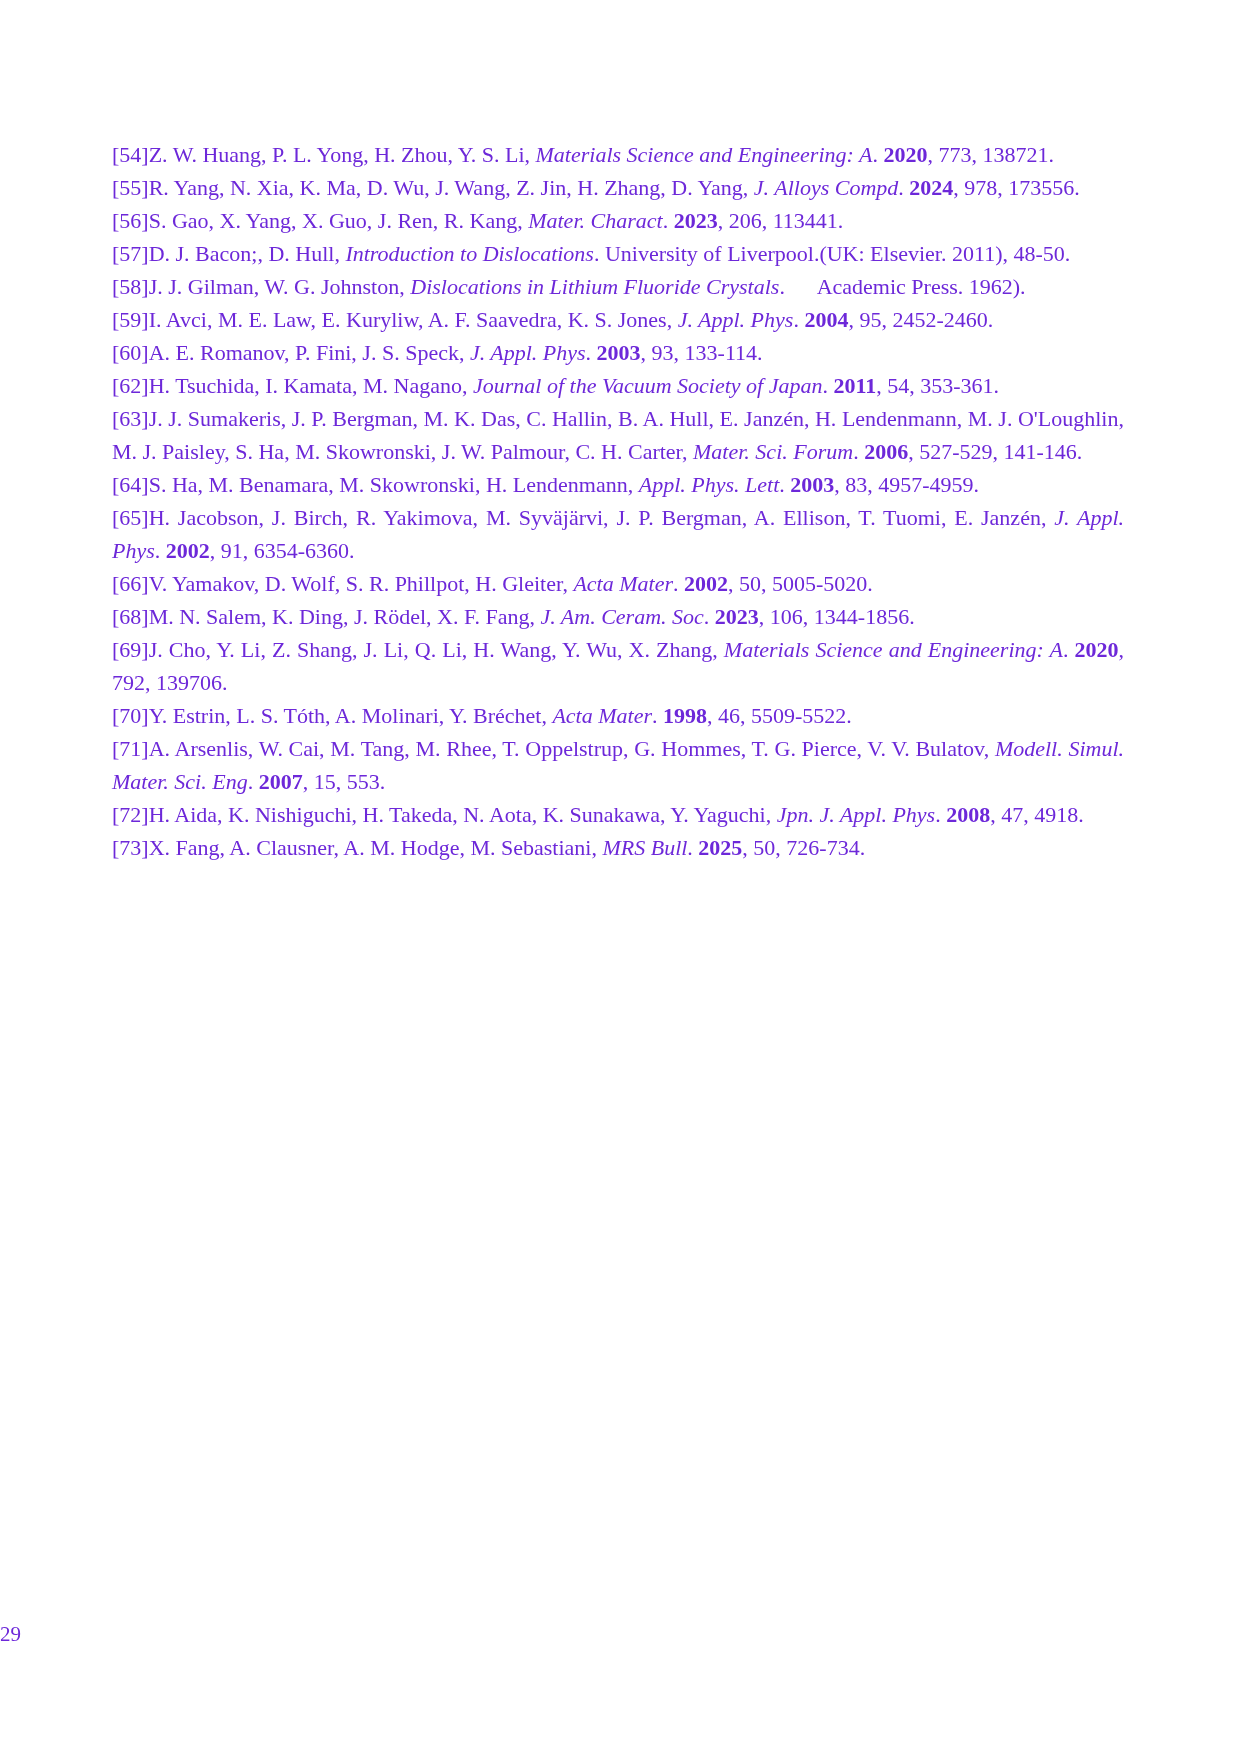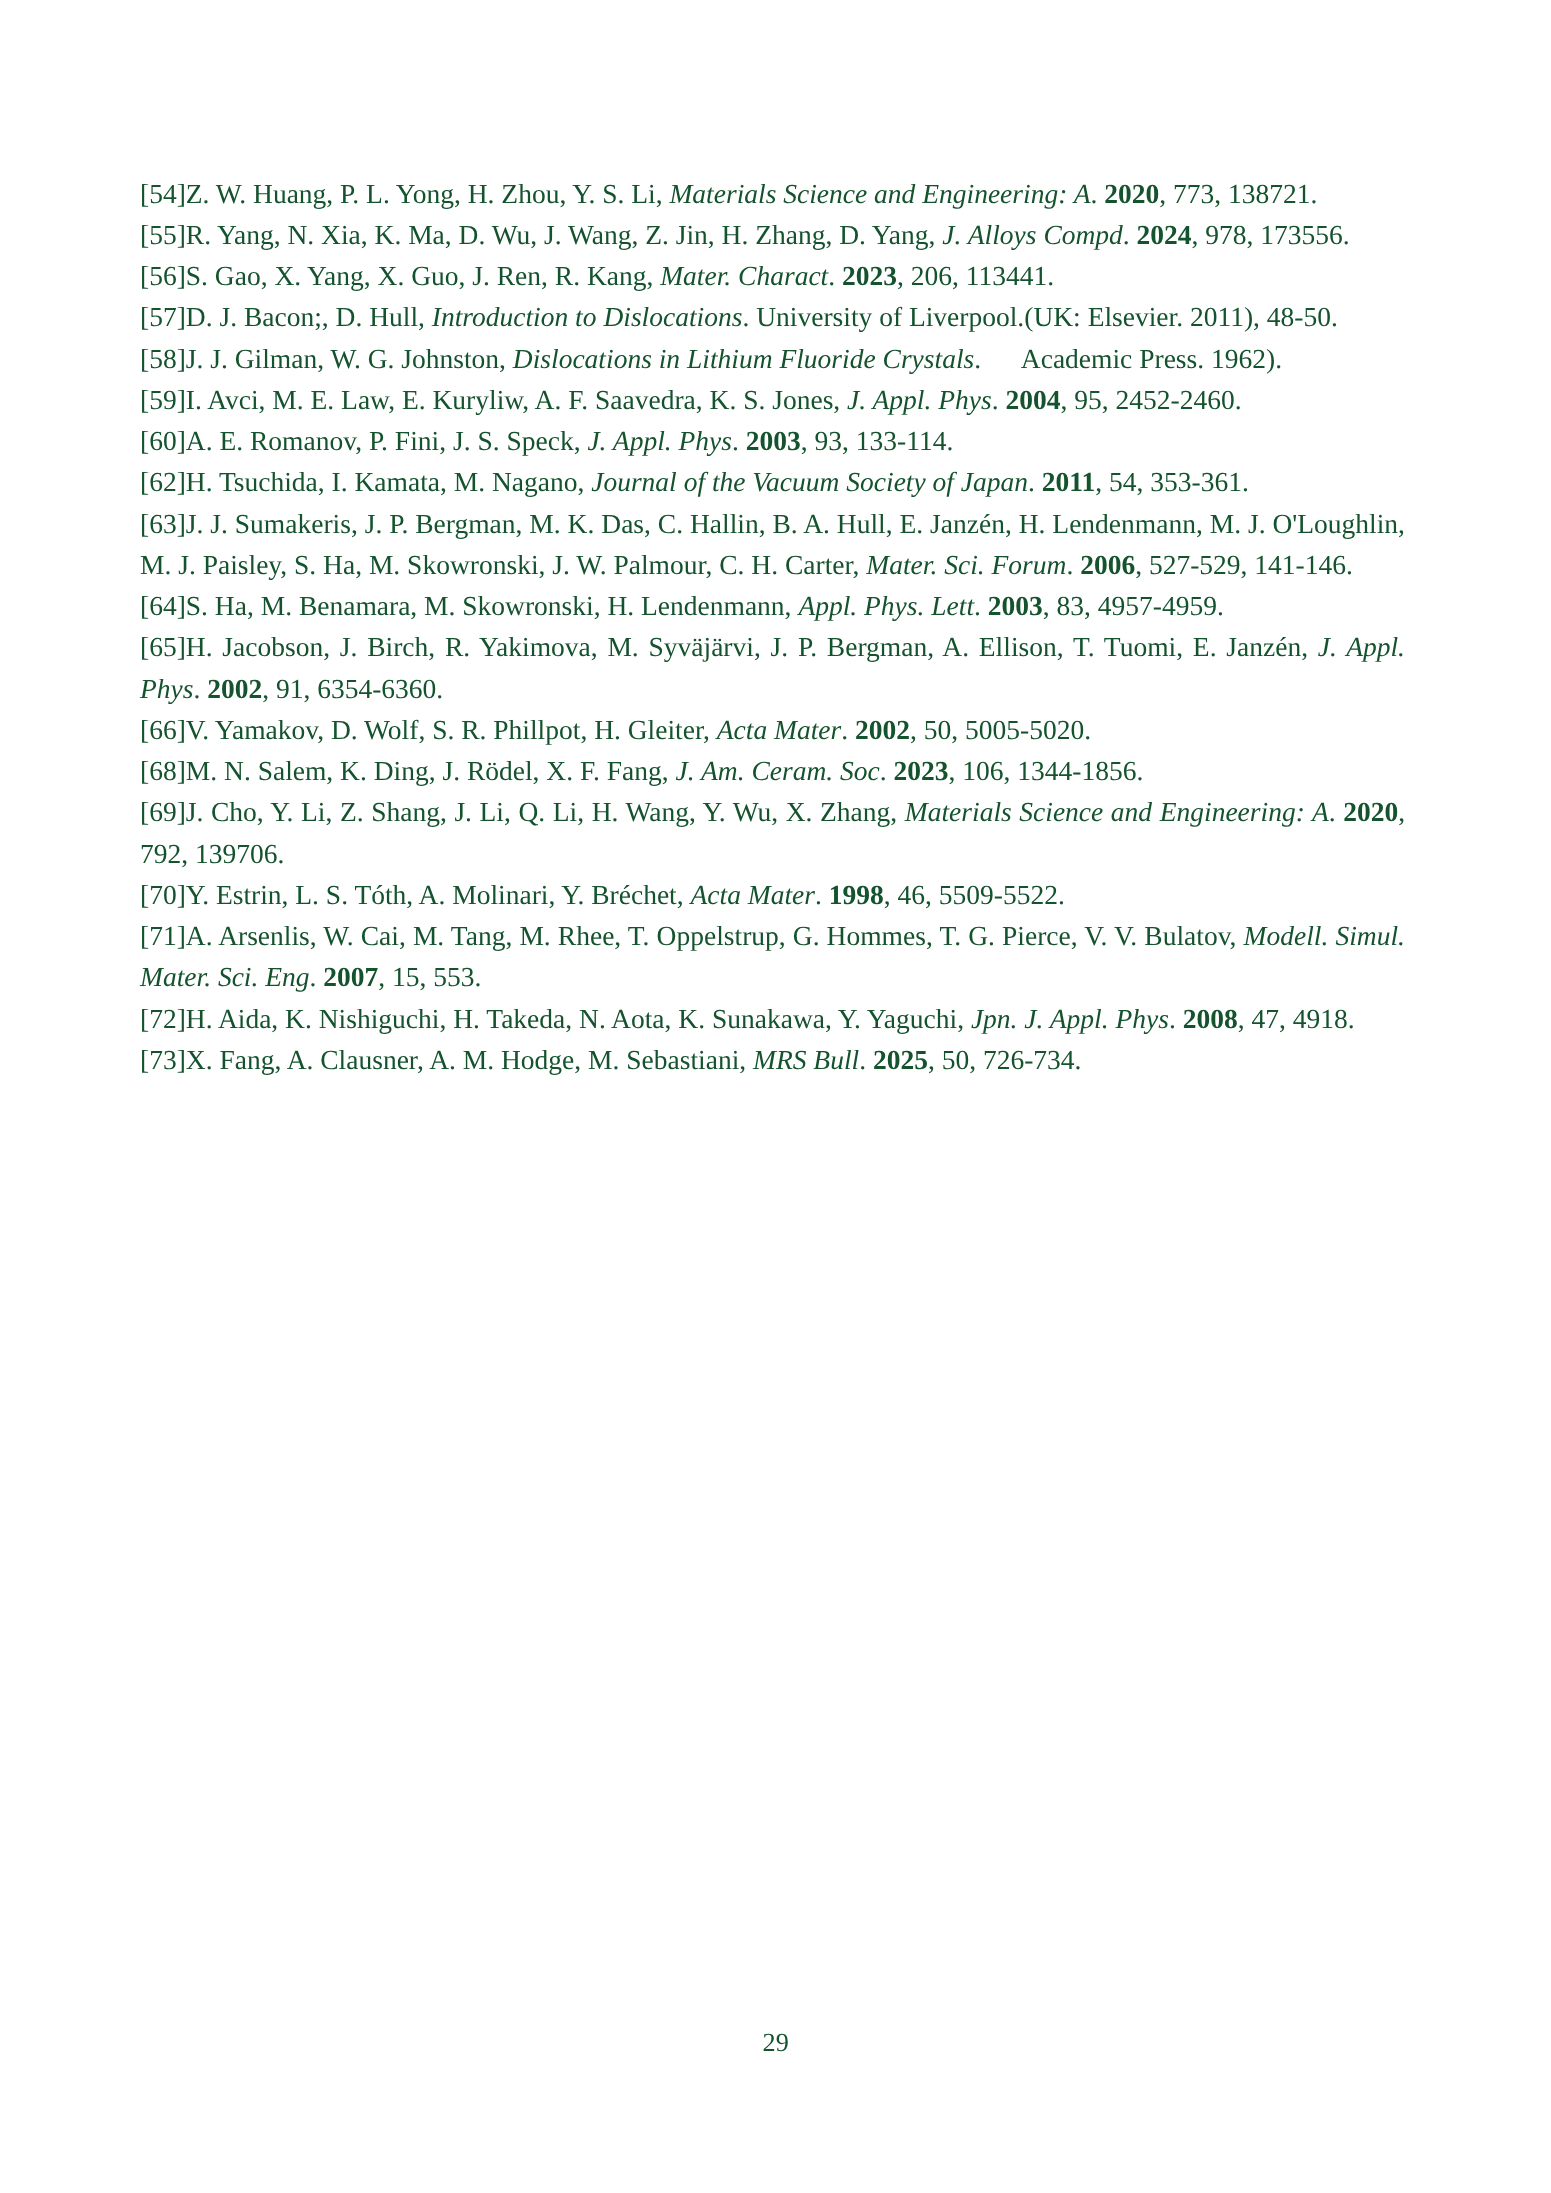--- a/index.html
+++ b/index.html
@@ -7,21 +7,21 @@
     padding: 0;
     background: #ffffff;
   }
   .page {
     position: relative;
     width: 1241px;
     height: 1708px;
     background: #ffffff;
     overflow: hidden;
     font-family: "Liberation Serif", "DejaVu Serif", serif;
-    color: #14532d;
+    color: #6d28d9;
   }
   .reference-list {
     position: absolute;
     left: 112px;
     top: 138px;
     width: 1012px;
     font-size: 22px;
     line-height: 33px;
     text-align: justify;
   }
@@ -29,21 +29,21 @@
     margin: 0;
     padding: 0;
   }
   .it { font-style: italic; }
   .bd { font-weight: bold; }
   .page-number {
     position: absolute;
     top: 1620px;
     left: 0;
     width: 100%;
-    text-align: center;
+    text-align: left;
     font-size: 21px;
     line-height: 28px;
   }
 </style>
 </head>
 <body>
 
 <div class="page">
   <div class="reference-list">
       <p class="ref"><span>[54]Z. W. Huang, P. L. Yong, H. Zhou, Y. S. Li, </span><span class="it">Materials Science and Engineering: A</span><span>. </span><span class="bd">2020</span><span>, 773, 138721.</span></p>

